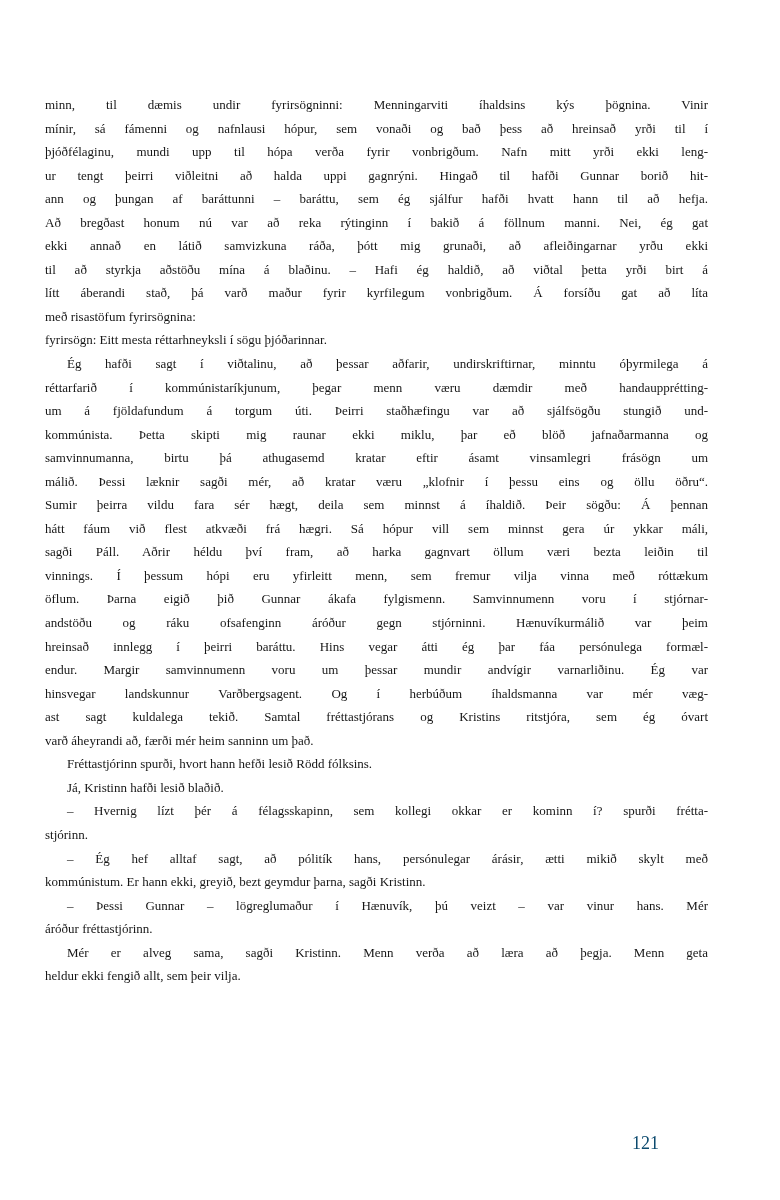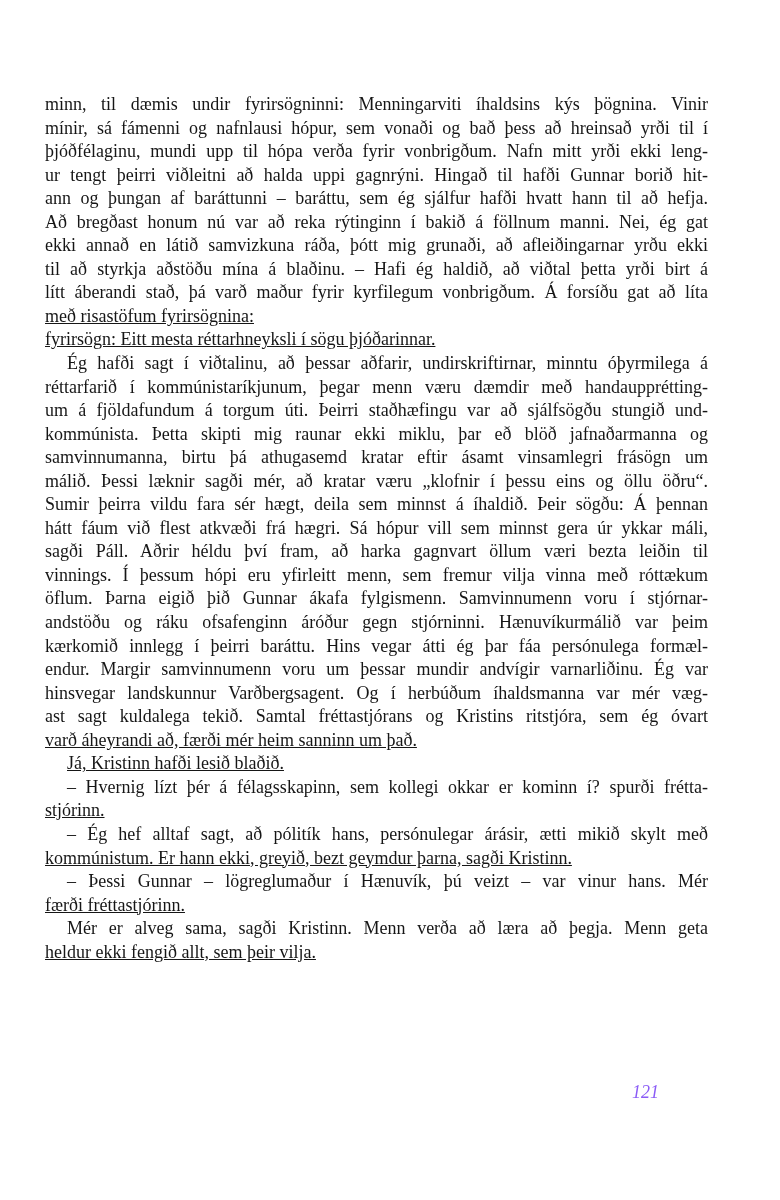--- a/index.html
+++ b/index.html
@@ -1,32 +1,32 @@
 <!DOCTYPE html>
 <html><head>
 <meta charset="utf-8">
 <style>
   html, body { margin: 0; padding: 0; background: #ffffff; }
   body { width: 780px; height: 1200px; position: relative; overflow: hidden; }
   .page {
     position: absolute; left: 45px; top: 93px; width: 663px;
     font-family: "Liberation Serif", serif;
-    font-size: 18px; color: #161616;
+    font-size: 13px; color: #161616;
   }
   .line {
     height: 23.55px; line-height: 23.55px;
     white-space: nowrap;
     text-align: justify; text-align-last: justify;
     display: block;
   }
-  .line.last { text-align-last: left; text-decoration: underline; }
+  .line.last { text-align-last: left; }
   .line.indent { padding-left: 22px; }
   .pagenum {
-    position: absolute; left: 632px; top: 1082px;
-    font-family: "Liberation Serif", serif; font-size: 18px; color: #8b5cf6; font-style: italic;
+    position: absolute; left: 632px; top: 1133px;
+    font-family: "Liberation Serif", serif; font-size: 18px; color: #0c4a6e;
   }
 </style>
 </head>
 <body>
 
 <div class="page" id="page-body">
     <div class="line">minn, til dæmis undir fyrirsögninni: Menningarviti íhaldsins kýs þögnina. Vinir</div>
     <div class="line">mínir, sá fámenni og nafnlausi hópur, sem vonaði og bað þess að hreinsað yrði til í</div>
     <div class="line">þjóðfélaginu, mundi upp til hópa verða fyrir vonbrigðum. Nafn mitt yrði ekki leng-</div>
     <div class="line">ur tengt þeirri viðleitni að halda uppi gagnrýni. Hingað til hafði Gunnar borið hit-</div>
@@ -42,28 +42,29 @@
     <div class="line">um á fjöldafundum á torgum úti. Þeirri staðhæfingu var að sjálfsögðu stungið und-</div>
     <div class="line">kommúnista. Þetta skipti mig raunar ekki miklu, þar eð blöð jafnaðarmanna og</div>
     <div class="line">samvinnumanna, birtu þá athugasemd kratar eftir ásamt vinsamlegri frásögn um</div>
     <div class="line">málið. Þessi læknir sagði mér, að kratar væru „klofnir í þessu eins og öllu öðru“.</div>
     <div class="line">Sumir þeirra vildu fara sér hægt, deila sem minnst á íhaldið. Þeir sögðu: Á þennan</div>
     <div class="line">hátt fáum við flest atkvæði frá hægri. Sá hópur vill sem minnst gera úr ykkar máli,</div>
     <div class="line">sagði Páll. Aðrir héldu því fram, að harka gagnvart öllum væri bezta leiðin til</div>
     <div class="line">vinnings. Í þessum hópi eru yfirleitt menn, sem fremur vilja vinna með róttækum</div>
     <div class="line">öflum. Þarna eigið þið Gunnar ákafa fylgismenn. Samvinnumenn voru í stjórnar-</div>
     <div class="line">andstöðu og ráku ofsafenginn áróður gegn stjórninni. Hænuvíkurmálið var þeim</div>
-    <div class="line">kærkomið innlegg í þeirri baráttu. Hins vegar átti ég þar fáa persónulega formæl-</div>
+    <div class="line">hreinsað innlegg í þeirri baráttu. Hins vegar átti ég þar fáa persónulega formæl-</div>
     <div class="line">endur. Margir samvinnumenn voru um þessar mundir andvígir varnarliðinu. Ég var</div>
     <div class="line">hinsvegar landskunnur Varðbergsagent. Og í herbúðum íhaldsmanna var mér væg-</div>
     <div class="line">ast sagt kuldalega tekið. Samtal fréttastjórans og Kristins ritstjóra, sem ég óvart</div>
     <div class="line last">varð áheyrandi að, færði mér heim sanninn um það.</div>
+    <div class="line indent last">Fréttastjórinn spurði, hvort hann hefði lesið Rödd fólksins.</div>
     <div class="line indent last">Já, Kristinn hafði lesið blaðið.</div>
     <div class="line indent">– Hvernig lízt þér á félagsskapinn, sem kollegi okkar er kominn í? spurði frétta-</div>
     <div class="line last">stjórinn.</div>
     <div class="line indent">– Ég hef alltaf sagt, að pólitík hans, persónulegar árásir, ætti mikið skylt með</div>
     <div class="line last">kommúnistum. Er hann ekki, greyið, bezt geymdur þarna, sagði Kristinn.</div>
     <div class="line indent">– Þessi Gunnar – lögreglumaður í Hænuvík, þú veizt – var vinur hans. Mér</div>
-    <div class="line last">færði fréttastjórinn.</div>
+    <div class="line last">áróður fréttastjórinn.</div>
     <div class="line indent">Mér er alveg sama, sagði Kristinn. Menn verða að læra að þegja. Menn geta</div>
     <div class="line last">heldur ekki fengið allt, sem þeir vilja.</div>
   </div>
 <div class="pagenum">121</div>
 
 </body></html>

